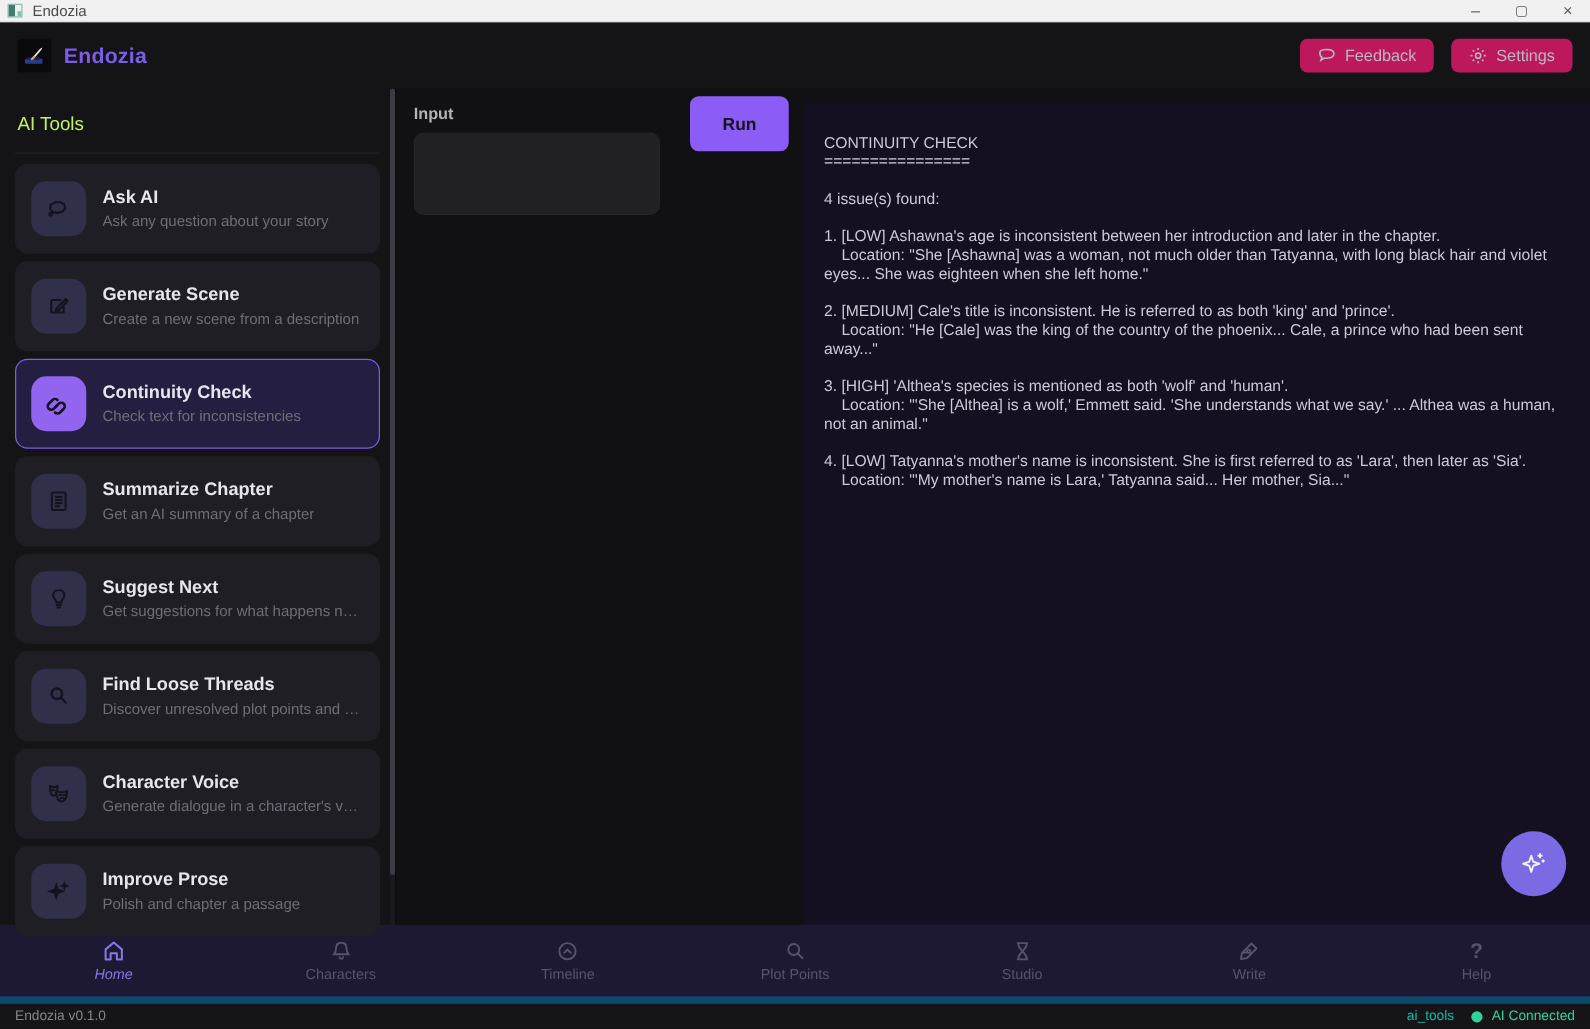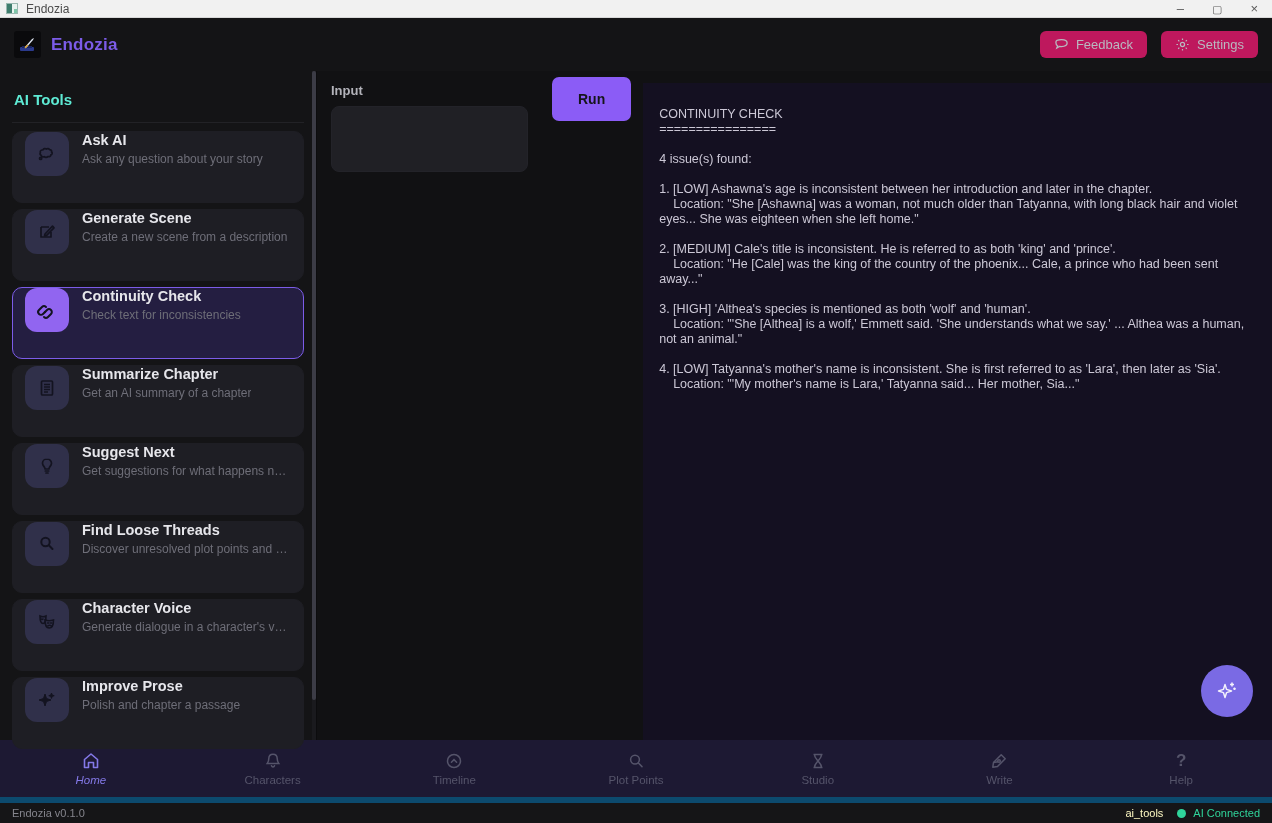--- a/index.html
+++ b/index.html
@@ -44,25 +44,25 @@
   
   .content-row { display: flex; height: 669px; }
 
   .sidebar {
     width: 317px; background: #141416; position: relative; flex-shrink: 0;
     border-right: 1px solid #0c0c0e; padding: 12px 12px 0 12px;
   }
   .sidebar-scrollbar { position: absolute; right: 0; top: 0; width: 4px; height: 100%;
     background: #1a1a1e; }
   .sidebar-scrollbar .thumb { width: 4px; height: 94%; background: #3c3c46; border-radius: 2px; }
-  .sidebar-title { font-size: 15px; font-weight: bold; color: #5eead4; padding: 8px 0 14px 2px;
+  .sidebar-title { font-size: 15px; font-weight: normal; color: #bef264; padding: 8px 0 14px 2px;
     border-bottom: 1px solid #222226; margin-bottom: 8px; }
 
   .tool-card {
-    display: flex; align-items: flex-start; background: #1e1e24; border: 1px solid #1e1e24;
+    display: flex; align-items: center; background: #1e1e24; border: 1px solid #1e1e24;
     border-radius: 10px; height: 72px; margin-bottom: 6px; padding: 0 12px; cursor: pointer;
   }
   .tool-card.selected { background: #241e41; border-color: #7c5ce8; }
   .tool-icon-tile {
     width: 44px; height: 44px; border-radius: 12px; background: #30304a; flex-shrink: 0;
     display: flex; align-items: center; justify-content: center; margin-right: 13px;
   }
   .tool-card.selected .tool-icon-tile { background: #9165f0; }
   .tool-icon-tile svg { stroke: #131320; }
   .tool-text { min-width: 0; }
@@ -108,21 +108,21 @@
   .nav-item.active { color: #8479e8; font-style: italic; }
   .nav-item svg { display: block; }
   .nav-help-glyph { font-size: 17px; font-weight: bold; line-height: 20px; }
 
   
   .status-bar {
     height: 26px; background: #151517; border-top: 6px solid #0c4a6e;
     display: flex; align-items: center; padding: 0 12px; font-size: 11px; color: #85858d;
   }
   .status-spacer { flex: 1; }
-  .status-module { margin-right: 14px; color: #fef9c3; }
+  .status-module { margin-right: 14px; color: #14b8a6; }
   .ai-status { display: flex; align-items: center; gap: 7px; color: #2fd49a; }
   .ai-dot { width: 9px; height: 9px; border-radius: 50%; background: #2fd49a; }
 </style>
 </head>
 <body>
 
 <div class="titlebar">
   <span class="titlebar-icon"></span>
   <span class="titlebar-title">Endozia</span>
   <span class="win-controls">

